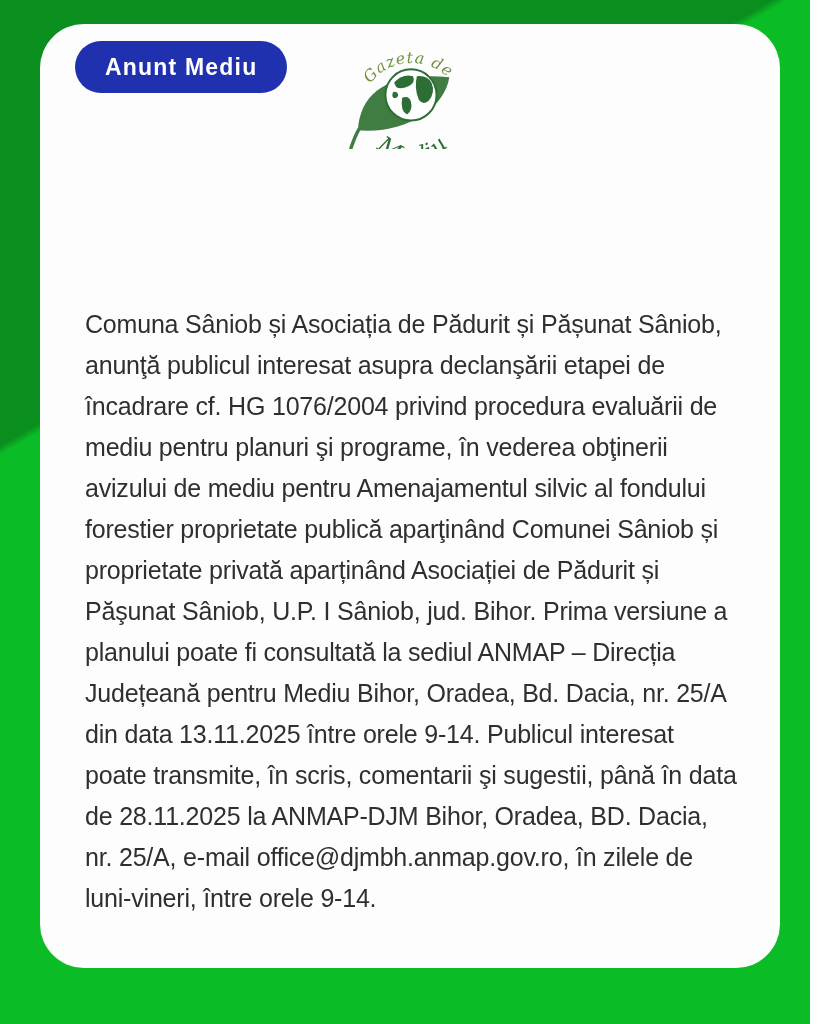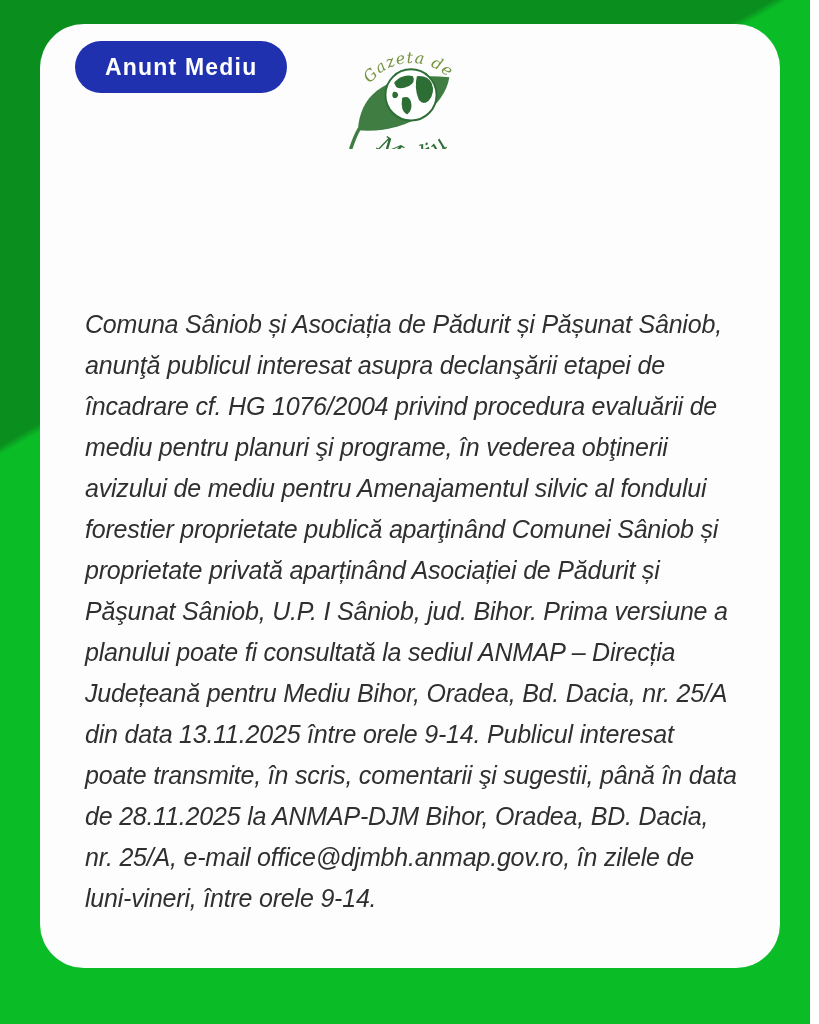--- a/index.html
+++ b/index.html
@@ -49,21 +49,20 @@
   }
   .title span{display:block;}
   .bodytext{
     position:absolute;
     left:45px;right:40px;top:280px;
     margin:0;
     font-size:25px;
     line-height:41px;
     letter-spacing:-0.2px;
     color:#2f2f2f;
-    font-style:italic;
   }
 </style>
 </head>
 <body>
 
 <div class="page" id="pg" style="background: linear-gradient(150deg, rgb(10, 143, 31) 0%, rgb(10, 143, 31) 29.9%, rgb(10, 188, 38) 30.5%);">
   <div class="card" style="background: rgb(253, 253, 253);">
 
     <div class="badge" id="badge" style="background: rgb(32, 49, 175); color: rgb(255, 255, 255);">Anunt Mediu</div>
 

